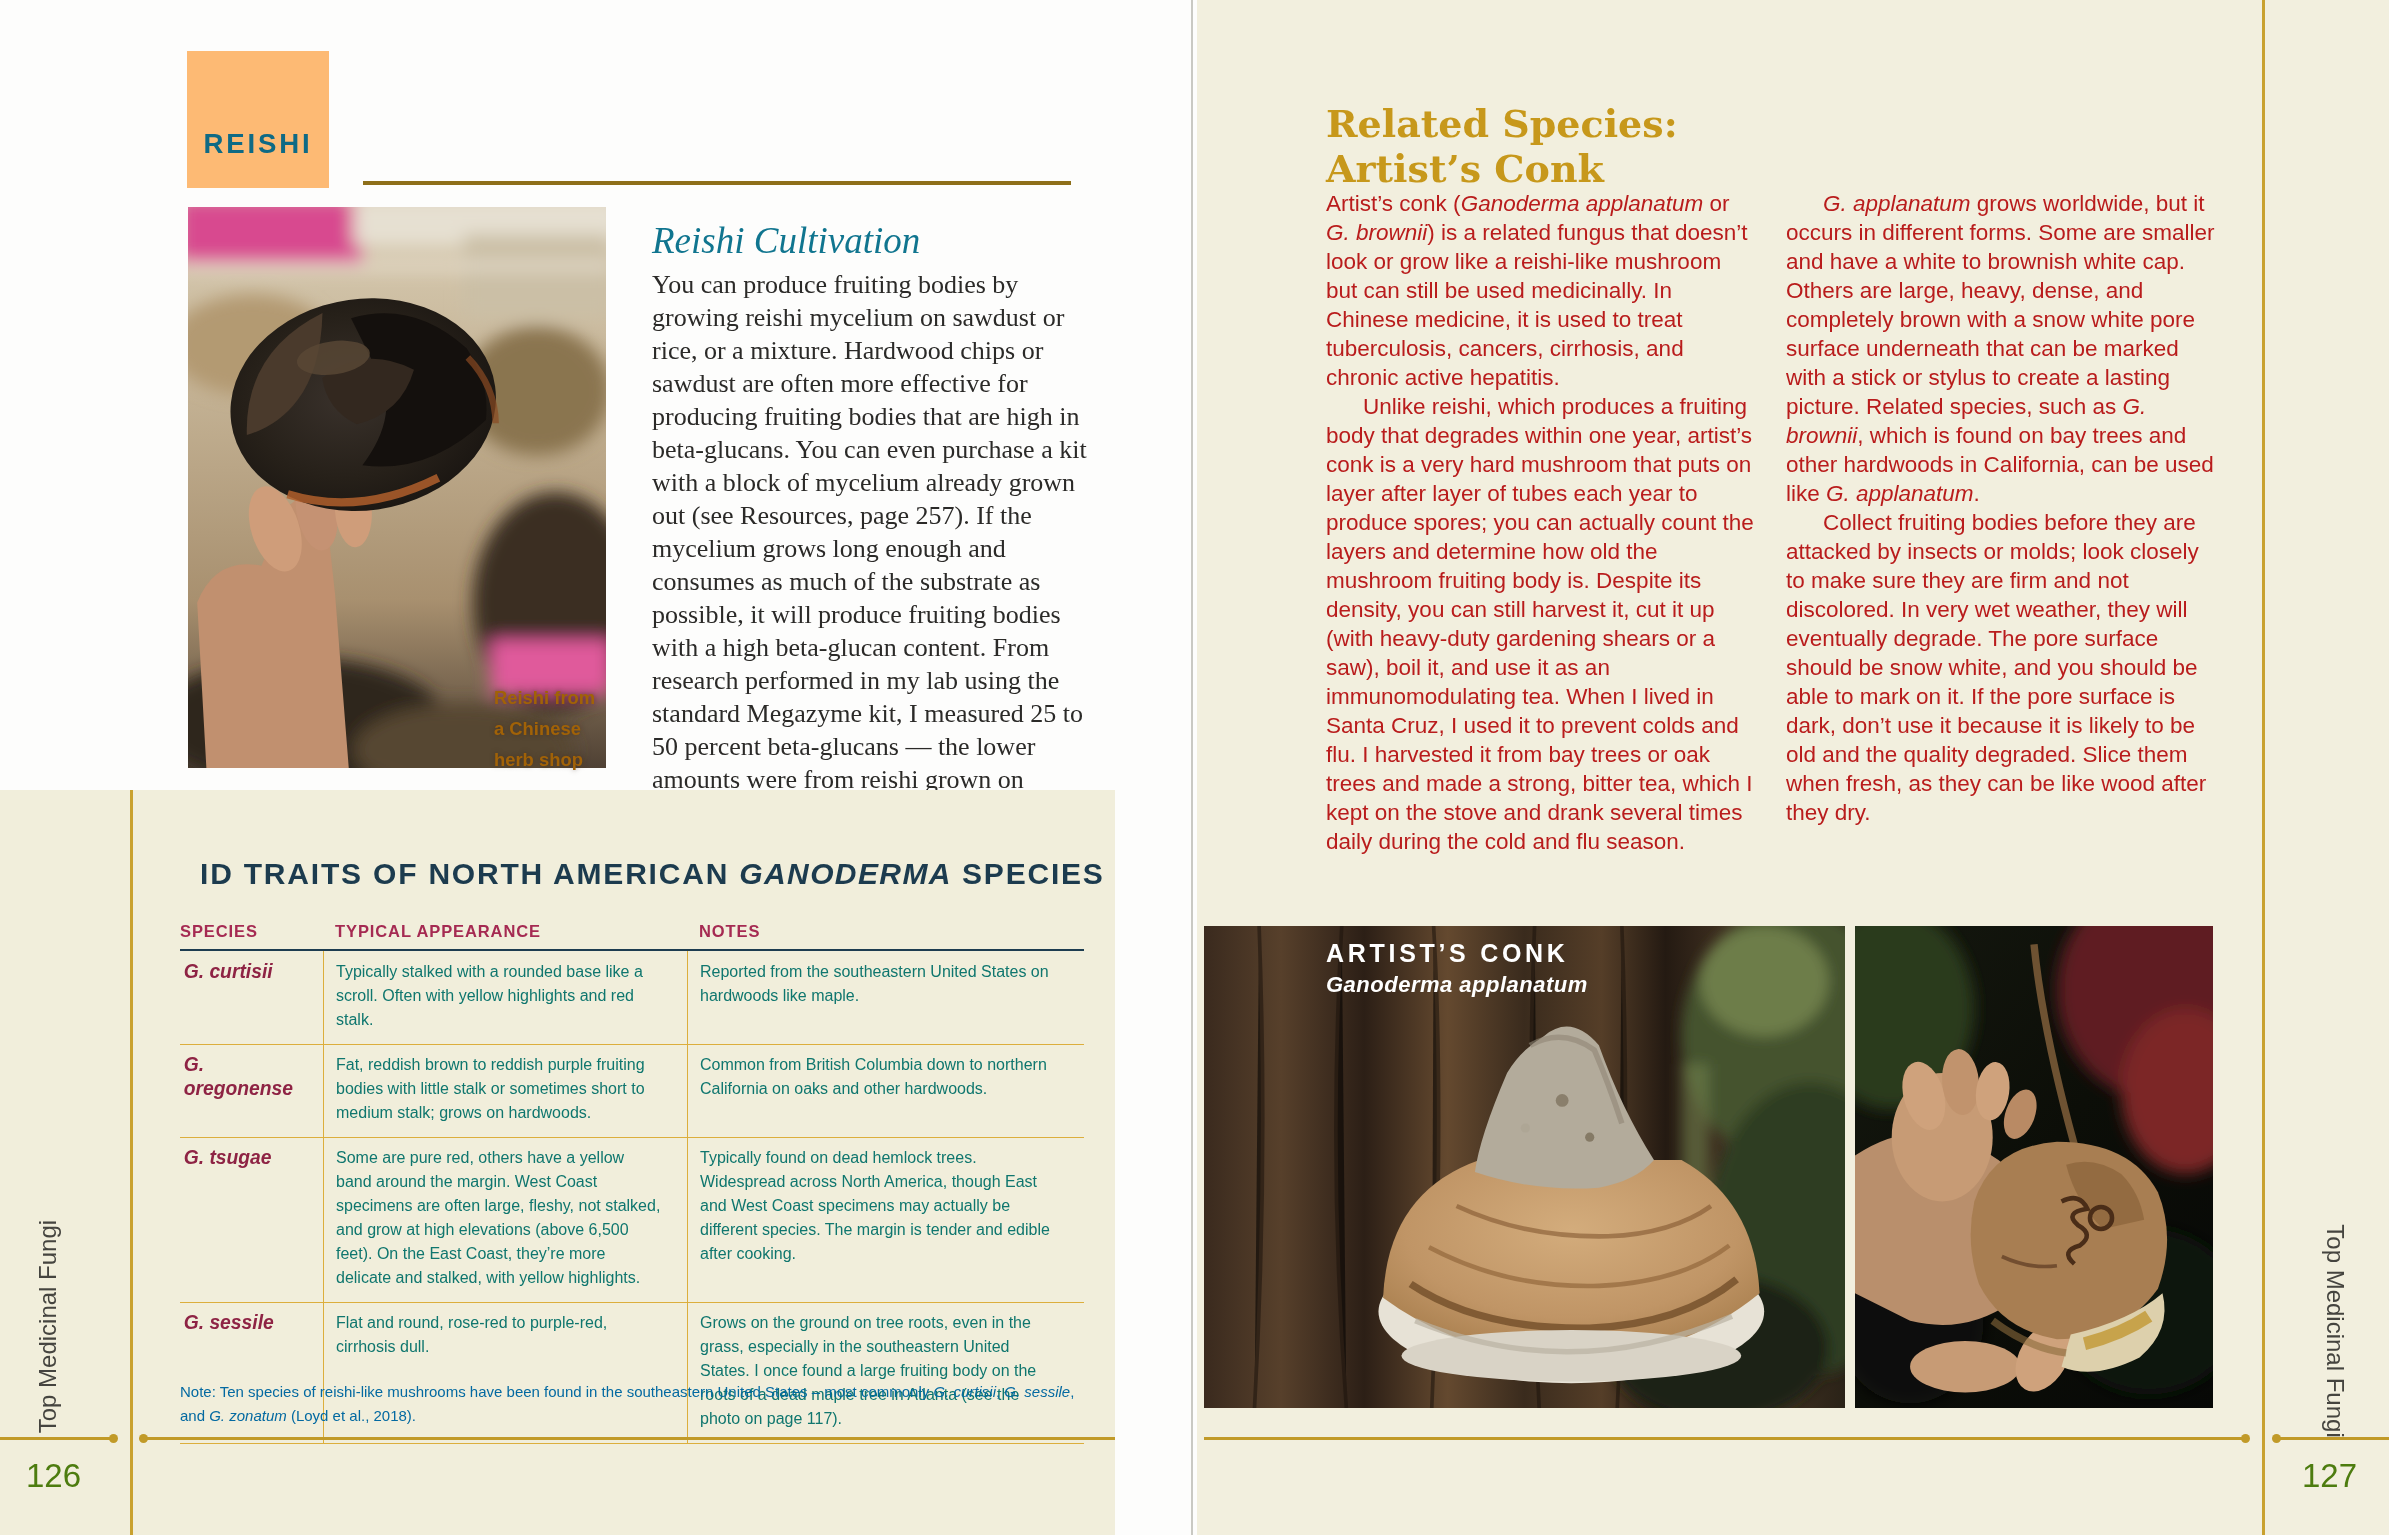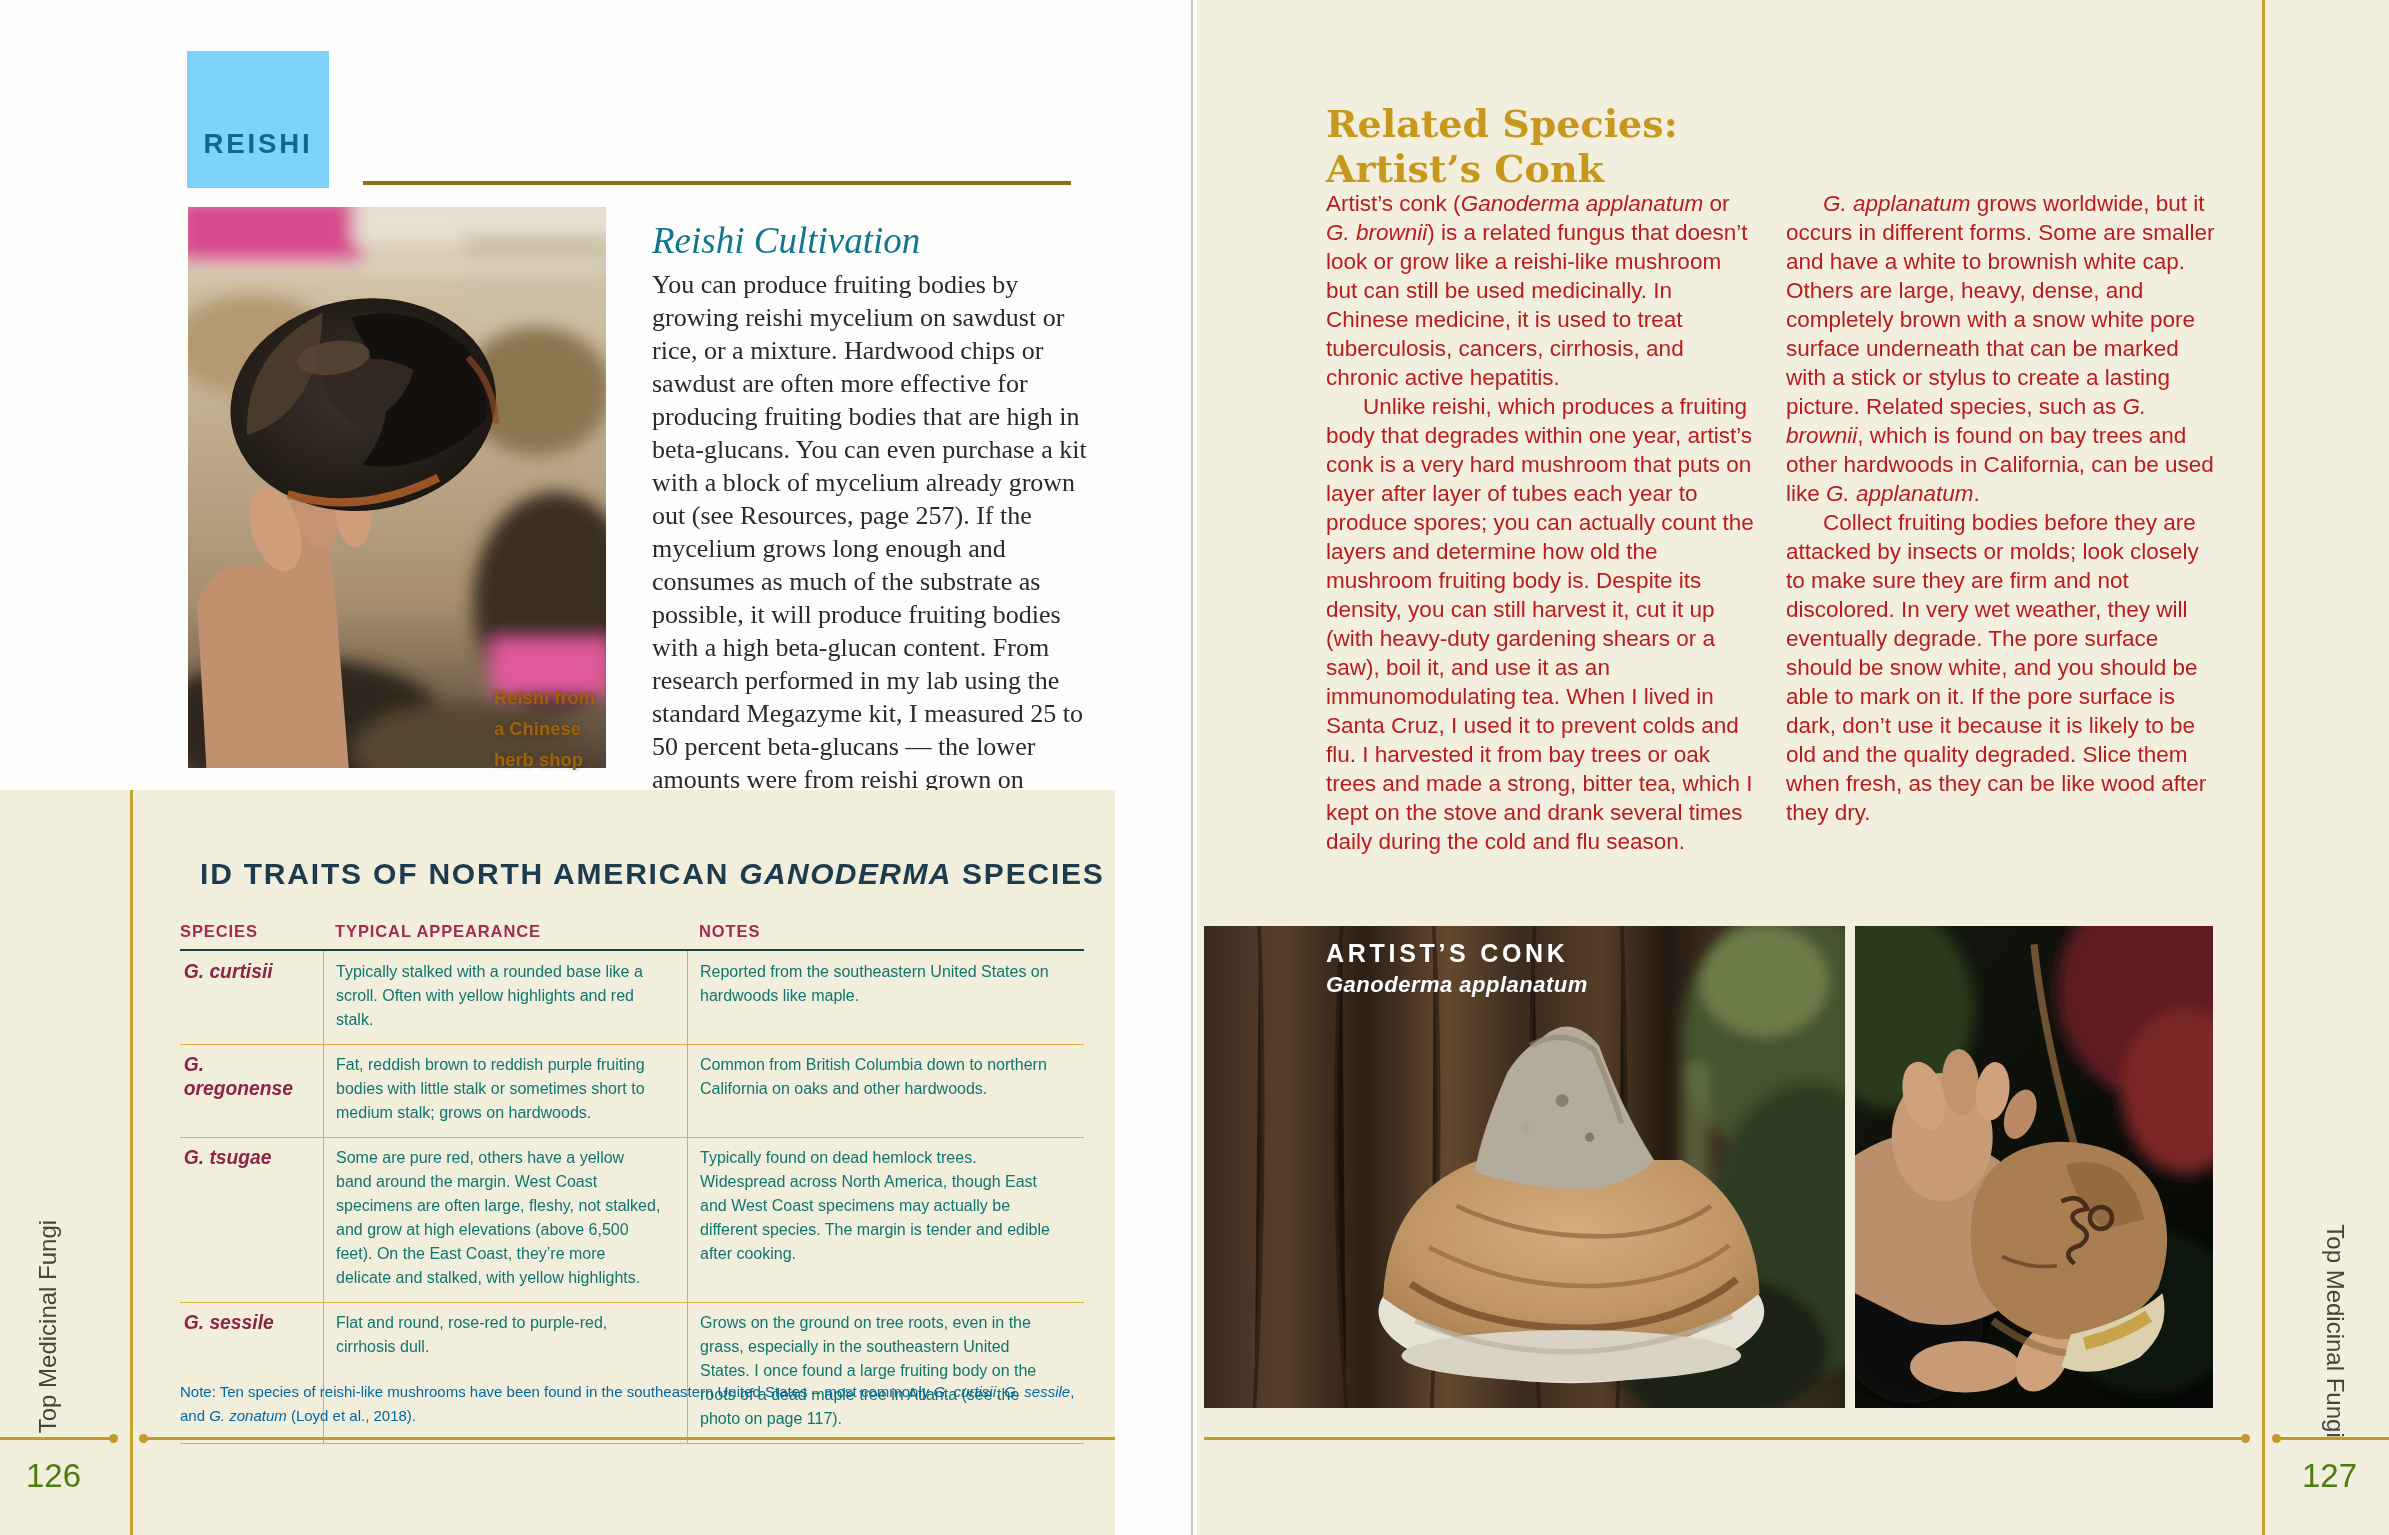--- a/index.html
+++ b/index.html
@@ -1,21 +1,21 @@
 <!DOCTYPE html>
 <html style="font-size:14.7px"><head>
 <meta charset="utf-8">
 <style>
   html,body{margin:0;padding:0;background:#e8e8e6;}
   .canvas{position:relative;width:2389px;height:1536px;background:#fdfdfc;overflow:hidden;
           font-family:"Liberation Sans",sans-serif;}
   .abs{position:absolute;}
 
   
-  .tab{left:187px;top:51px;width:142px;height:137px;background:#7dd3fc;
+  .tab{left:187px;top:51px;width:142px;height:137px;background:#fdba74;
        display:flex;align-items:center;justify-content:center;}
   .tab span{font-size:27.6px;font-weight:800;letter-spacing:2.8px;color:#0e6a85;
             font-family:"Liberation Sans",sans-serif;padding-top:48px;}
   .top-rule{left:363px;top:181px;width:708px;height:3.7px;background:#8e6f1a;}
 
   .photo-a{left:188px;top:207px;width:418px;height:561px;}
   .photo-caption{left:494px;top:682px;width:119px;color:#a16207;font-weight:700;
                  font-size:18.4px;line-height:31px;text-shadow:0 0 5.5px rgba(60,40,30,.55);}
 
   .cult-head{left:652px;top:219px;font-family:"Liberation Serif",serif;font-style:italic;

